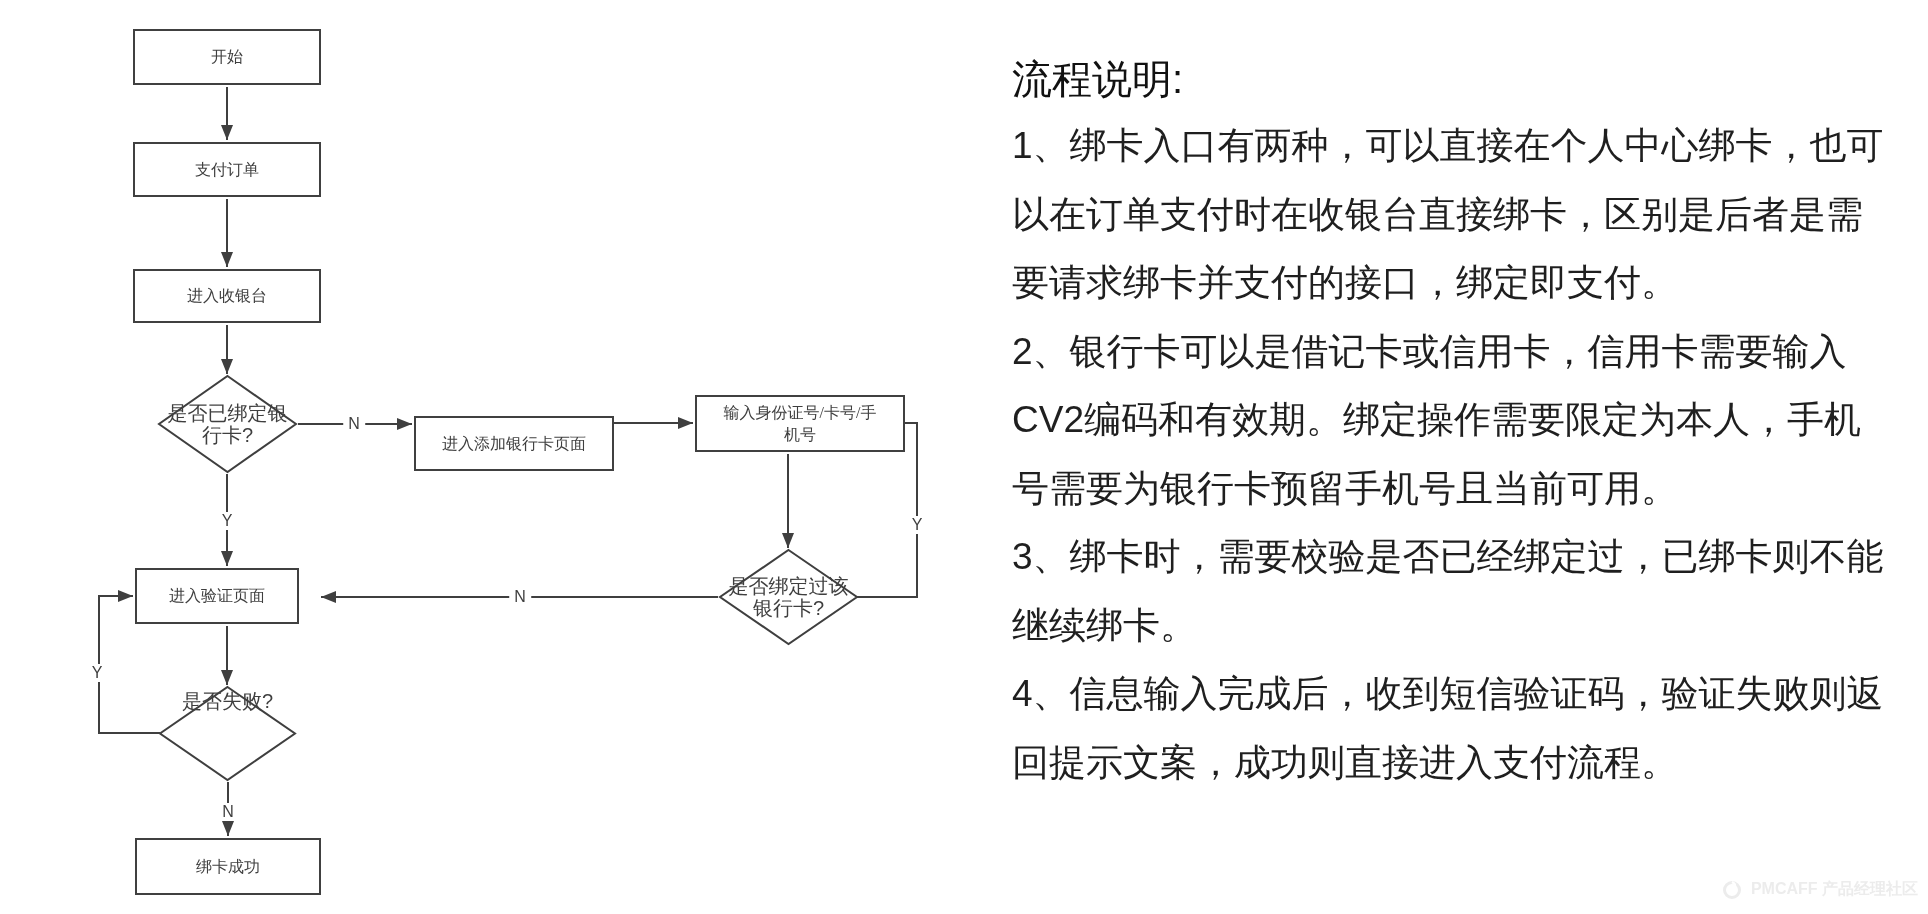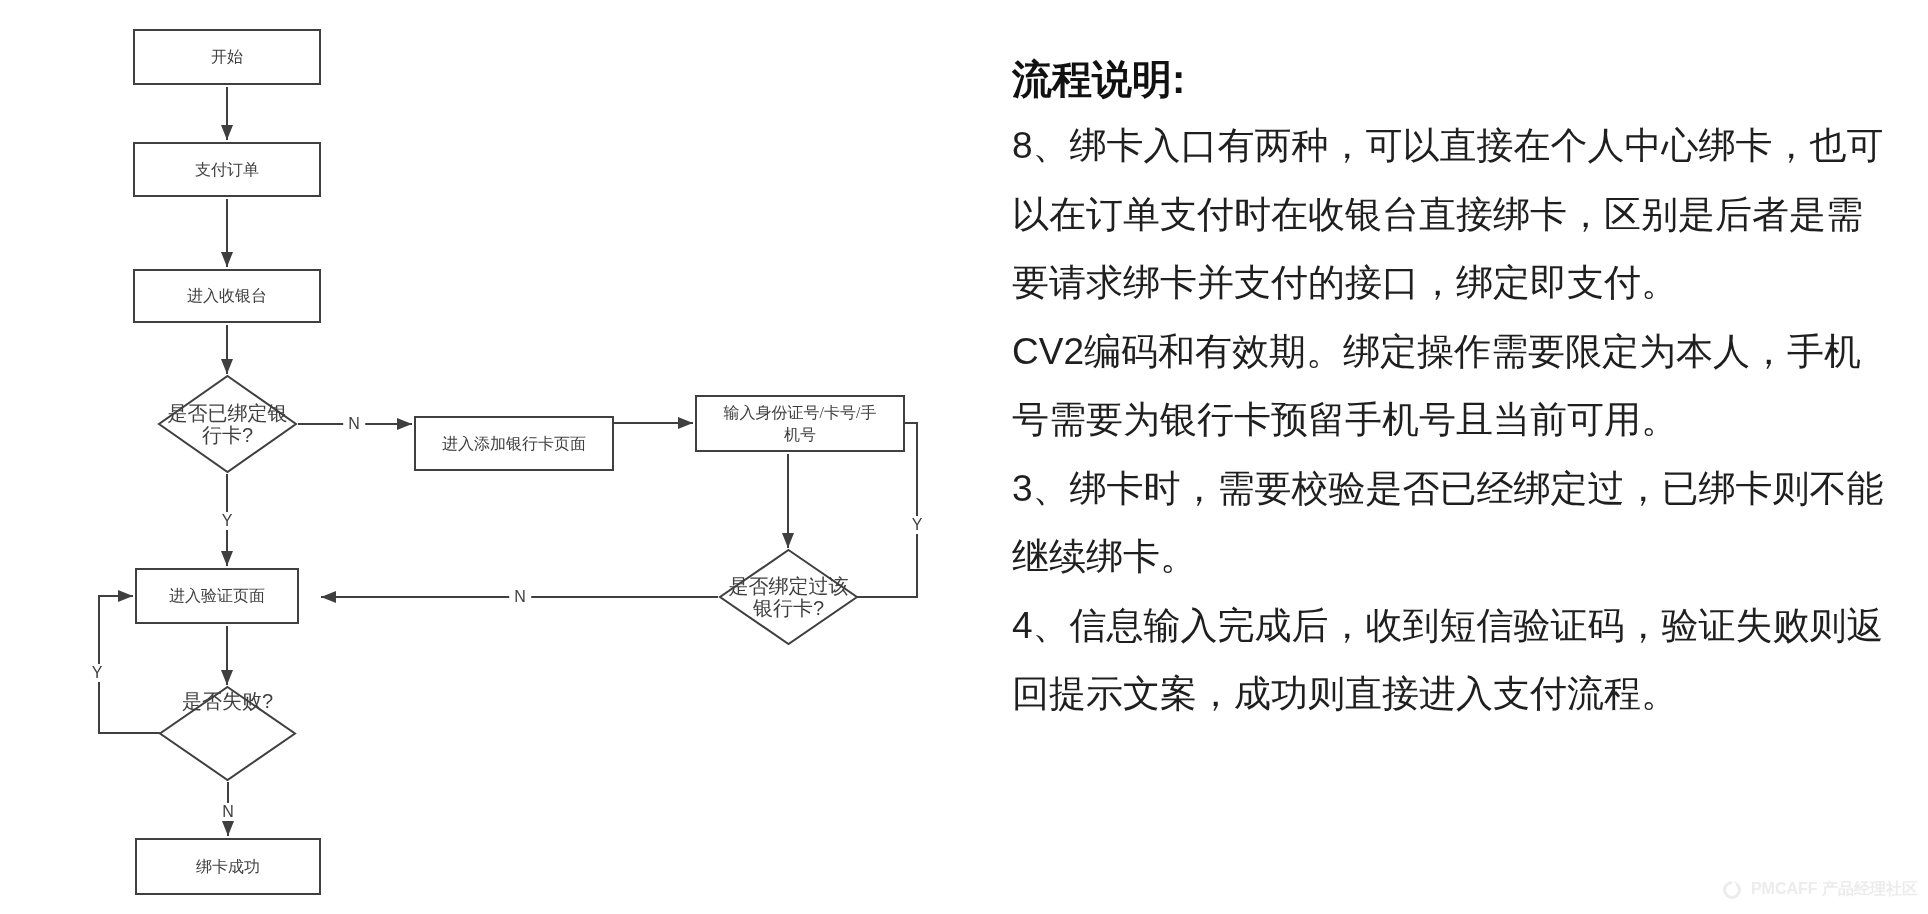--- a/index.html
+++ b/index.html
@@ -47,21 +47,21 @@
     padding: 0 5px;
     line-height: 18px;
   }
 
   .notes-title {
     position: absolute;
     left: 1012px;
     top: 54px;
     font-size: 40px;
     line-height: 50px;
-    font-weight: bold;
+    font-weight: normal;
     color: #111111;
     white-space: nowrap;
   }
   .notes-body {
     position: absolute;
     left: 1012px;
     top: 112px;
     font-size: 37px;
     line-height: 68.5px;
     color: #1f1f1f;
@@ -130,23 +130,24 @@
 
   <div class="edge-label" style="left:354px; top:424px;">N</div>
   <div class="edge-label" style="left:227px; top:521px;">Y</div>
   <div class="edge-label" style="left:917px; top:525px;">Y</div>
   <div class="edge-label" style="left:520px; top:597px;">N</div>
   <div class="edge-label" style="left:97px; top:673px;">Y</div>
   <div class="edge-label" style="left:228px; top:812px;">N</div>
 
   <div class="notes-title">流程说明:</div>
   <div class="notes-body">
-    <div class="notes-line">8、绑卡入口有两种，可以直接在个人中心绑卡，也可</div>
+    <div class="notes-line">1、绑卡入口有两种，可以直接在个人中心绑卡，也可</div>
     <div class="notes-line">以在订单支付时在收银台直接绑卡，区别是后者是需</div>
     <div class="notes-line">要请求绑卡并支付的接口，绑定即支付。</div>
+    <div class="notes-line">2、银行卡可以是借记卡或信用卡，信用卡需要输入</div>
     <div class="notes-line">CV2编码和有效期。绑定操作需要限定为本人，手机</div>
     <div class="notes-line">号需要为银行卡预留手机号且当前可用。</div>
     <div class="notes-line">3、绑卡时，需要校验是否已经绑定过，已绑卡则不能</div>
     <div class="notes-line">继续绑卡。</div>
     <div class="notes-line">4、信息输入完成后，收到短信验证码，验证失败则返</div>
     <div class="notes-line">回提示文案，成功则直接进入支付流程。</div>
   </div>
 
   <div class="watermark">
     <span style="display:inline-flex;">

